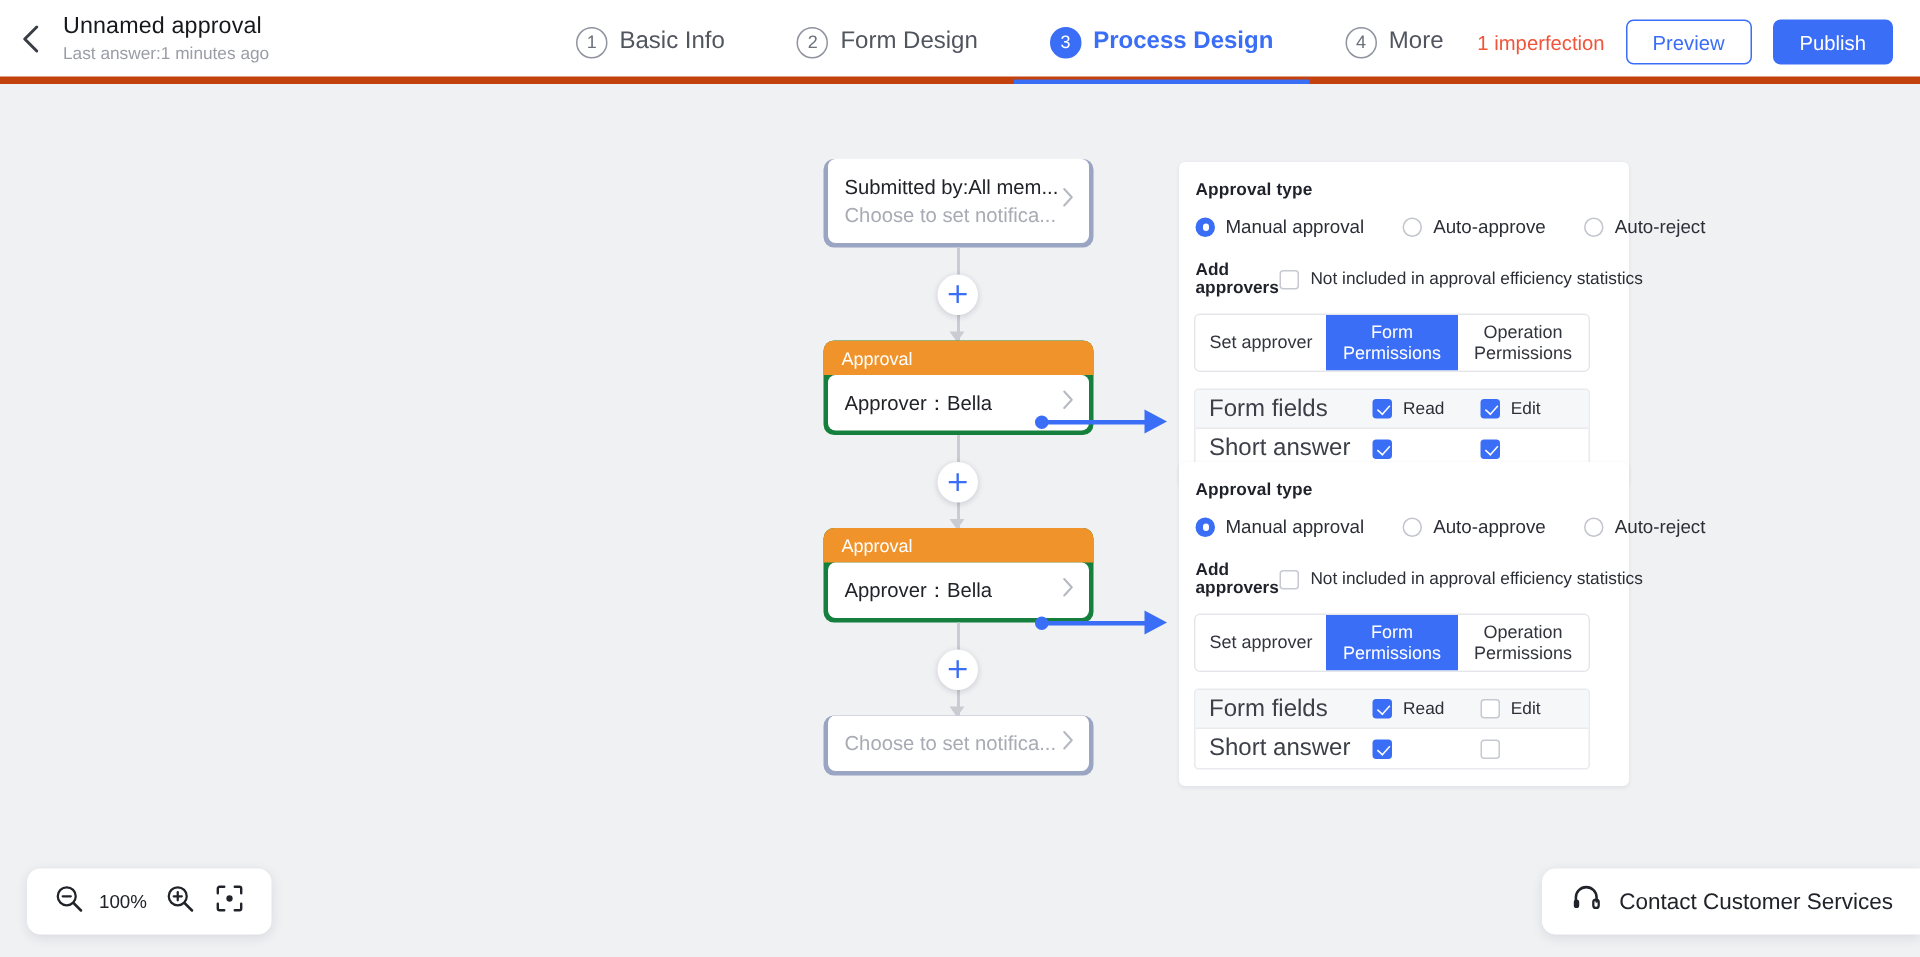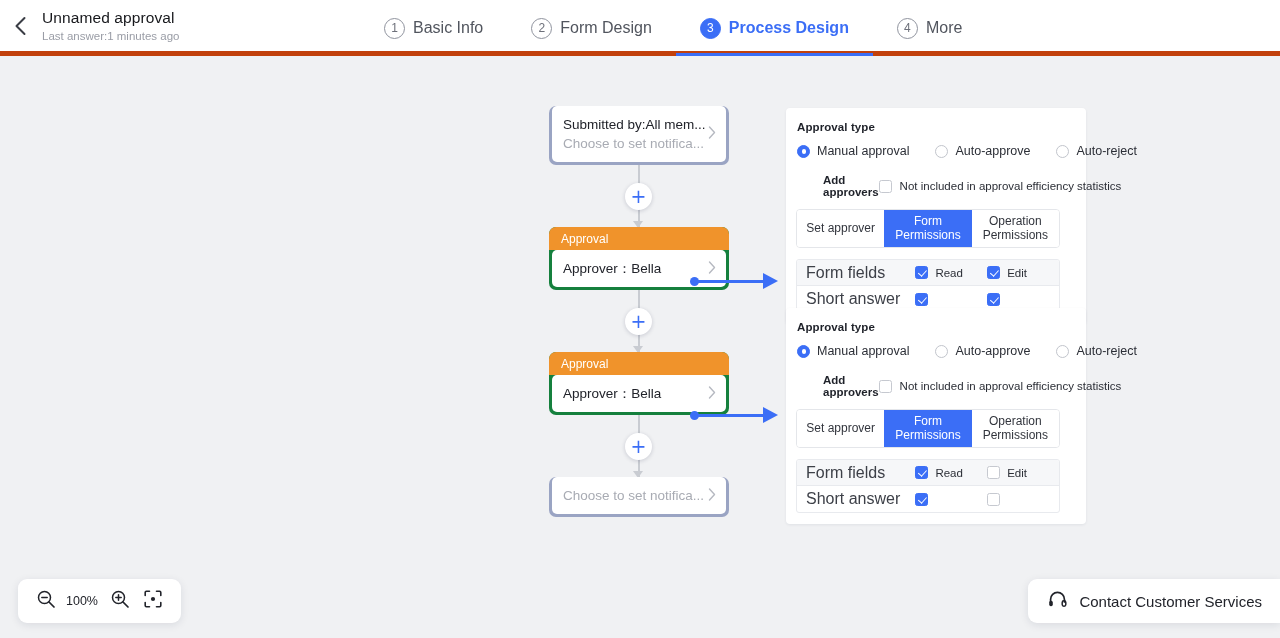--- a/index.html
+++ b/index.html
@@ -153,21 +153,21 @@
     border: 1.3px solid #c2c5cc; background: #fff; flex: none; position: relative;
   }
   .radio.on { border-color: #3b6ef6; background: #3b6ef6; }
   .radio.on::after {
     content: ""; position: absolute; left: 3.6px; top: 3.6px;
     width: 4.8px; height: 4.8px; border-radius: 50%; background: #fff;
   }
   .radio-text { font-size: 12.5px; color: #2b2e36; white-space: nowrap; }
 
   .approvers-row {
-    display: flex; align-items: center; margin-top: 16px; padding-left: 1px; margin-left: 26px;
+    display: flex; align-items: center; margin-top: 16px; padding-left: 1px;
   }
   .approvers-title { font-size: 11.5px; color: #1f222a; font-weight: bold; width: 131px; }
   .cb-wrap { display: flex; align-items: center; gap: 8px; cursor: pointer; }
   .cb {
     width: 13px; height: 13px; border-radius: 2.5px;
     border: 1.3px solid #c6c9d0; background: #fff; flex: none; position: relative;
   }
   .cb.on { background: #3b6ef6; border-color: #3b6ef6; }
   .cb.on::after {
     content: ""; position: absolute; left: 4px; top: 1px;
@@ -249,20 +249,25 @@
       <div class="step active">
         <span class="step-num">3</span>
         <span class="step-label">Process Design</span>
       </div>
       <div class="step">
         <span class="step-num">4</span>
         <span class="step-label">More</span>
       </div>
     </div>
 
+    <div class="header-right">
+      <span class="imperfection">1 imperfection</span>
+      <div class="btn btn-outline">Preview</div>
+      <div class="btn btn-primary">Publish</div>
+    </div>
   </div>
 
   <div class="canvas">
 
     <div class="flow">
 
       <div class="node node-submit">
         <div class="node-body">
           <div class="node-line1">Submitted by:All mem...</div>
           <div class="node-line2">Choose to set notifica...</div>

